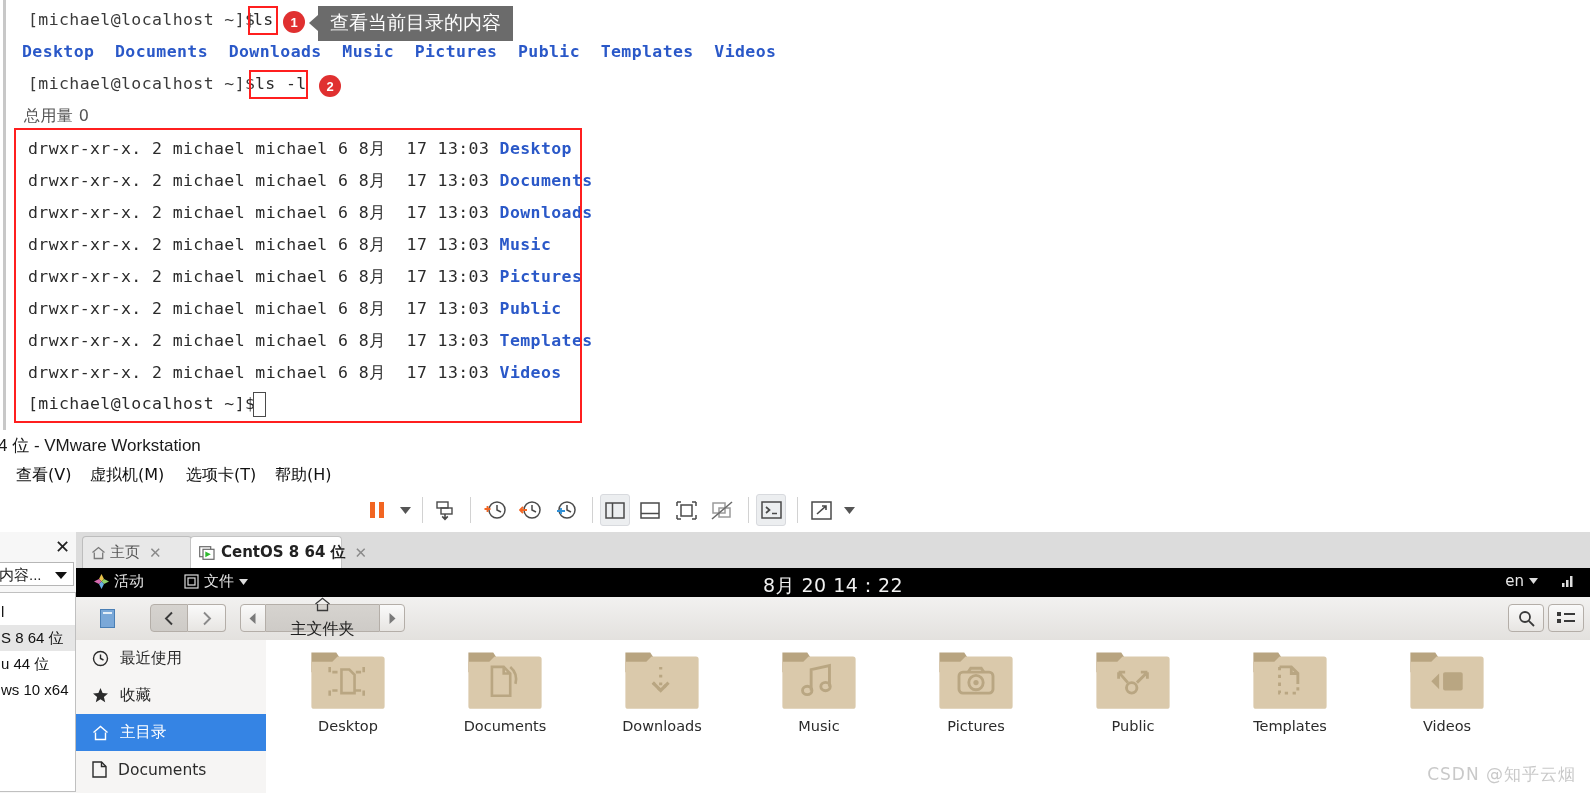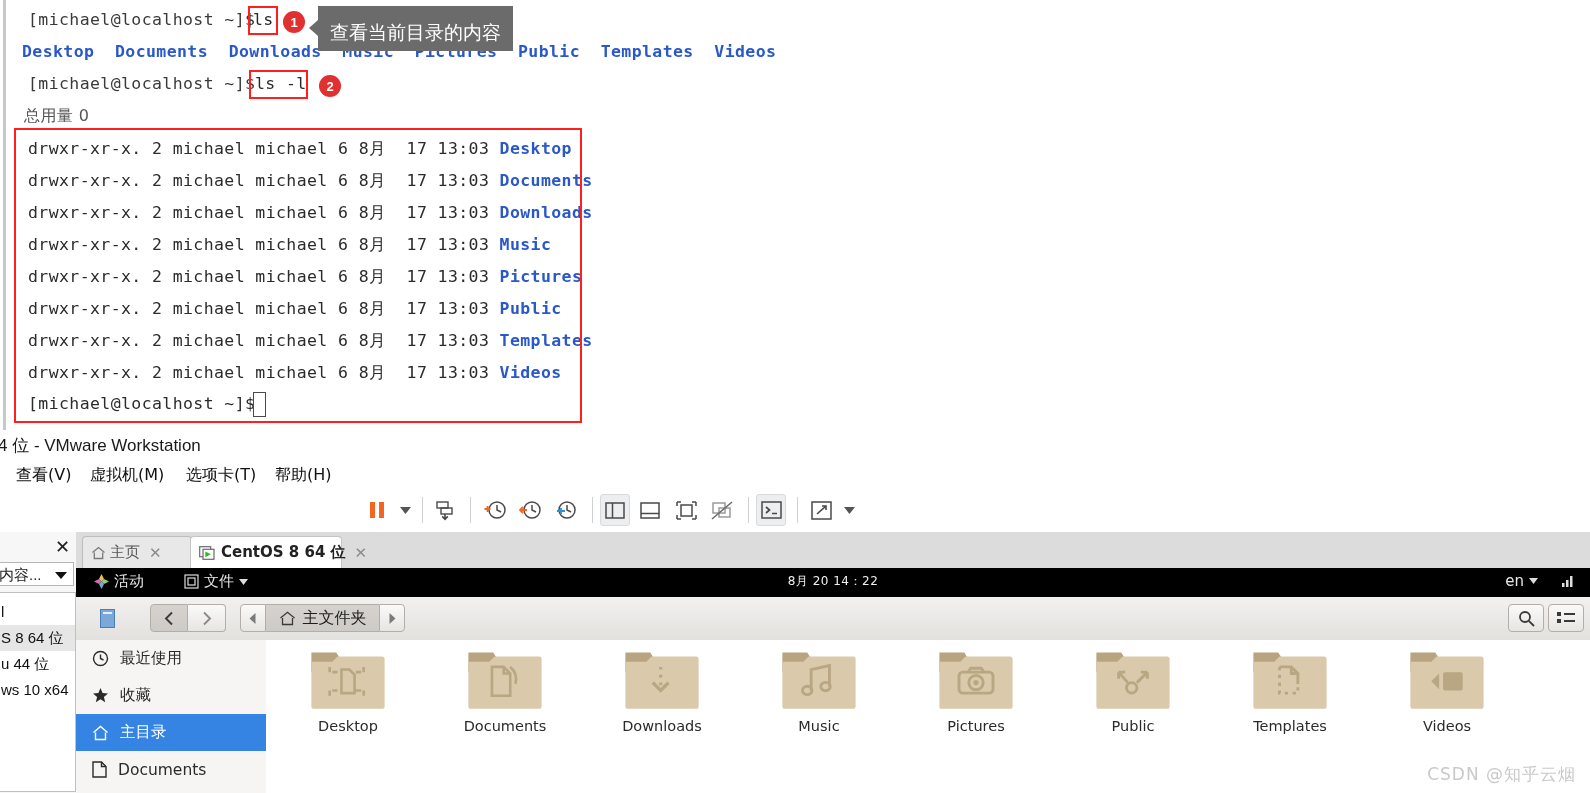--- a/index.html
+++ b/index.html
@@ -35,21 +35,21 @@
   
   .callout-num{
     position:absolute;width:22px;height:22px;border-radius:50%;
     background:#e03030;color:#fff;font-size:13px;font-weight:bold;
     display:flex;align-items:center;justify-content:center;
     font-family:"Liberation Sans",sans-serif;
   }
   .callout-box{
     position:absolute;background:#6b6b6b;color:#ffffff;
     font-family:Liberation Sans, sans-serif;font-size:19px;
-    padding:16px 12px 7px 12px;white-space:nowrap;line-height:1.15;
+    padding:6px 12px 7px 12px;white-space:nowrap;line-height:1.15;
   }
   .callout-box::before{
     content:"";position:absolute;left:-9px;top:50%;margin-top:-8px;
     border-top:8px solid transparent;border-bottom:8px solid transparent;
     border-right:9px solid #6b6b6b;
   }
   
   #listing-outline{
     position:absolute;left:14px;top:128px;width:568px;height:295px;
     border:2.5px solid #ff1f1f;box-sizing:border-box;
@@ -133,34 +133,34 @@
 
   
   #guest{
     position:absolute;left:76px;top:138px;width:1514px;height:225px;background:#14532d;overflow:hidden;
   }
   #gnome-topbar{
     position:absolute;left:0;top:0;width:1514px;height:29px;background:#000000;color:#ddd;
   }
   .gn-item{position:absolute;top:4px;font-size:15px;color:#e6e6e6;white-space:nowrap;display:flex;align-items:center;gap:5px;font-family:"DejaVu Sans",sans-serif;}
   #gn-clock{
-    position:absolute;left:0;right:0;top:5px;text-align:center;font-size:12px;color:#f0f0f0;
+    position:absolute;left:0;right:0;top:5px;text-align:center;font-size:19px;color:#f0f0f0;
     letter-spacing:0.5px;font-family:"DejaVu Sans",sans-serif;
   }
   
   #files-header{
     position:absolute;left:0;top:29px;width:1514px;height:43px;
     background:linear-gradient(#f2f1f0,#e3e1de);border-bottom:1px solid #bfbab5;
   }
   .fbtn{
     position:absolute;top:7px;height:28px;box-sizing:border-box;
     background:linear-gradient(#fafafa,#e7e5e2);border:1px solid #b4aea8;border-radius:4px;
     display:flex;align-items:center;justify-content:center;
   }
-  .fbtn.pressed{background:linear-gradient(#d6d3cf,#cecbc7);}
+  .fbtn.pressed{background:linear-gradient(#d6d3cf,#cecbc7);flex-direction:column;}
   .fbtn.flat{background:transparent;border:none;}
   #files-sidebar{
     position:absolute;left:0;top:72px;width:190px;height:153px;background:#f6f5f4;
     border-right:1px solid #d6d2ce;
   }
   .fs-row{
     position:absolute;left:0;width:190px;height:37px;display:flex;align-items:center;
     padding-left:16px;box-sizing:border-box;gap:11px;font-size:15.5px;color:#2b2b2b;
     font-family:"DejaVu Sans",sans-serif;
   }

